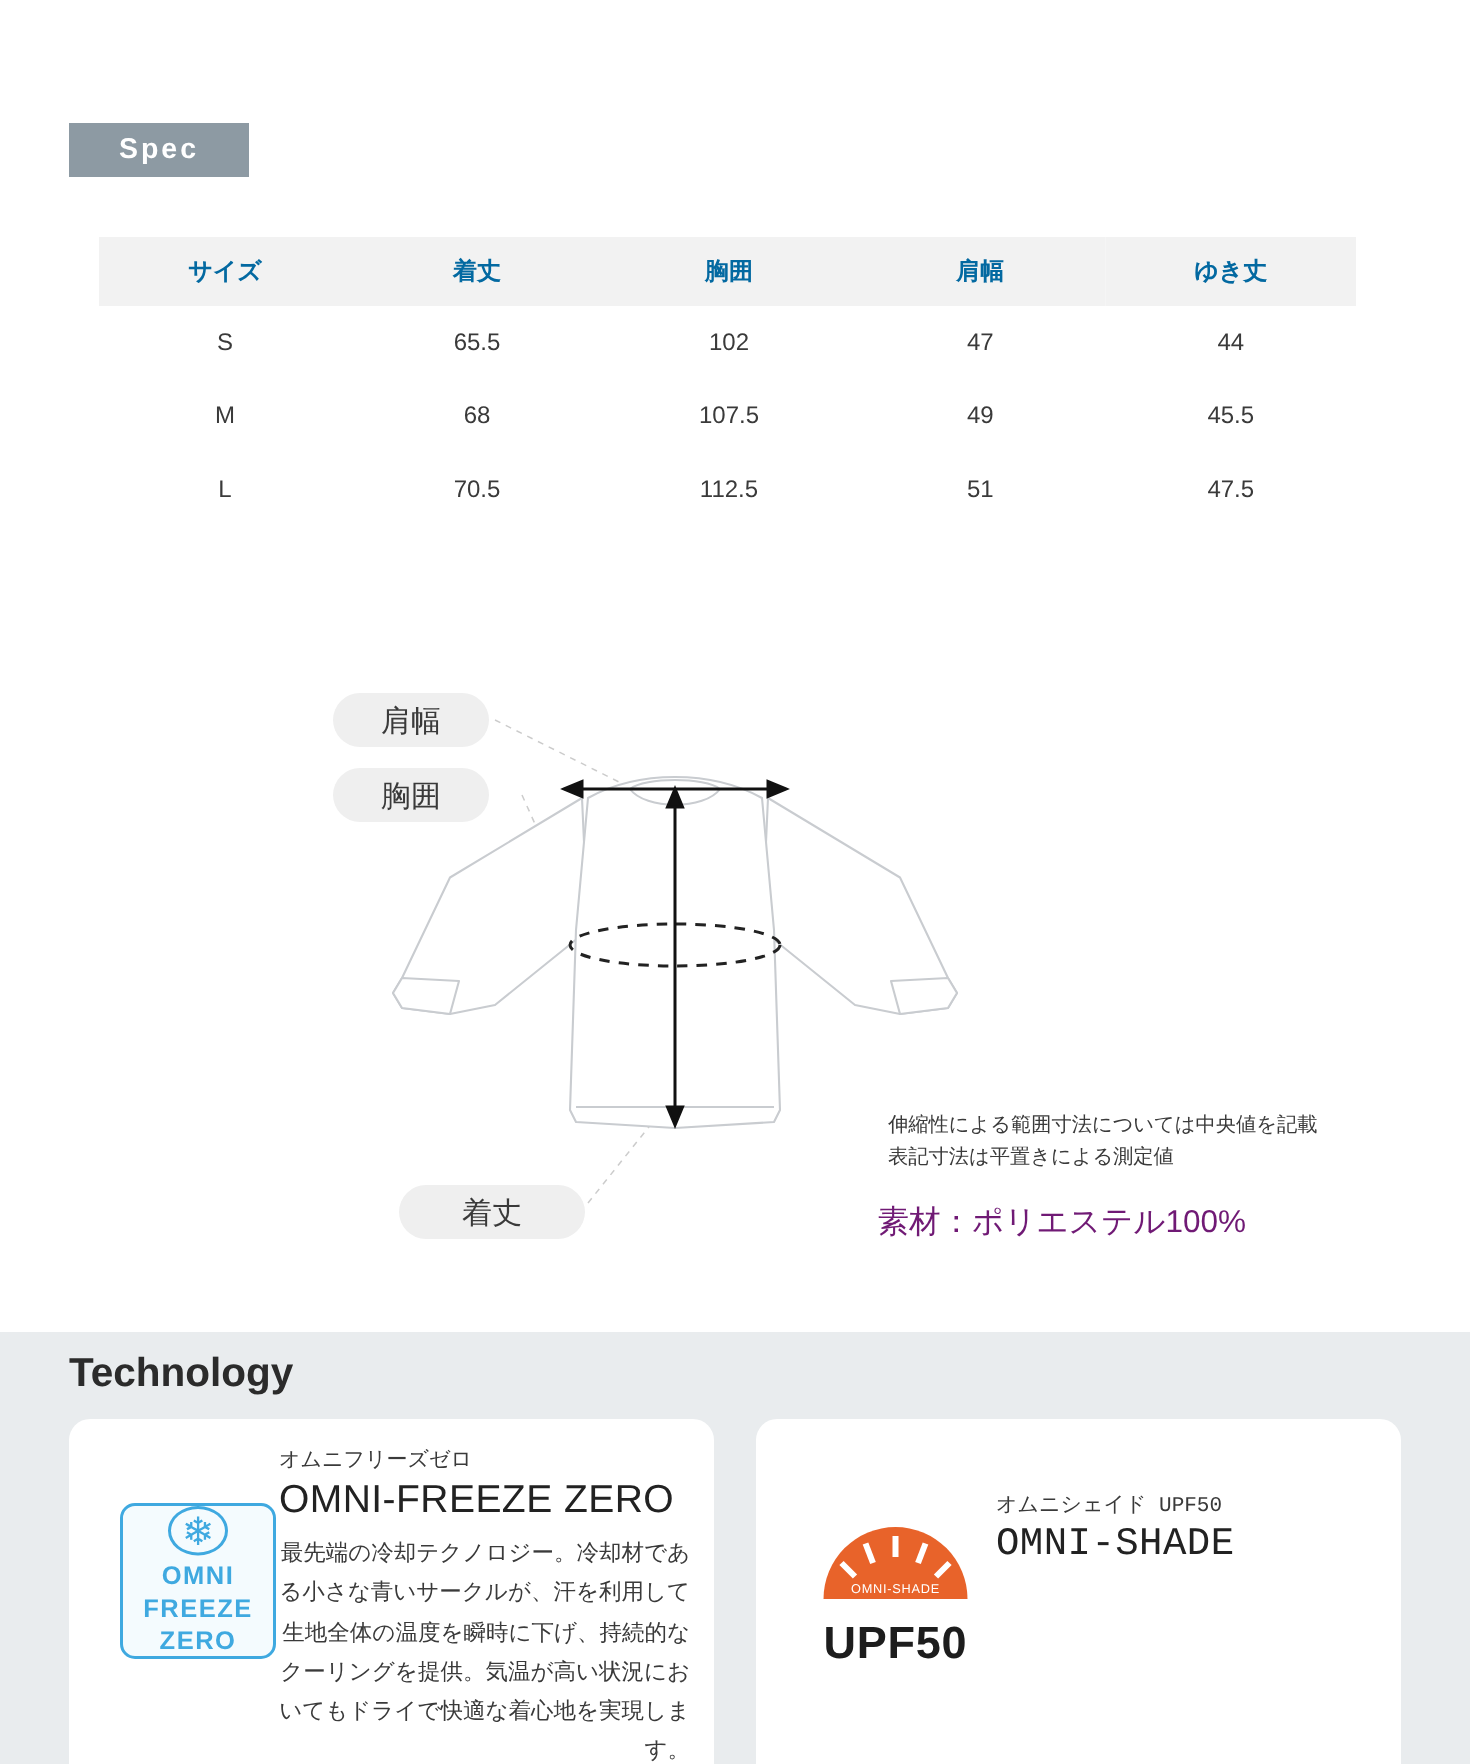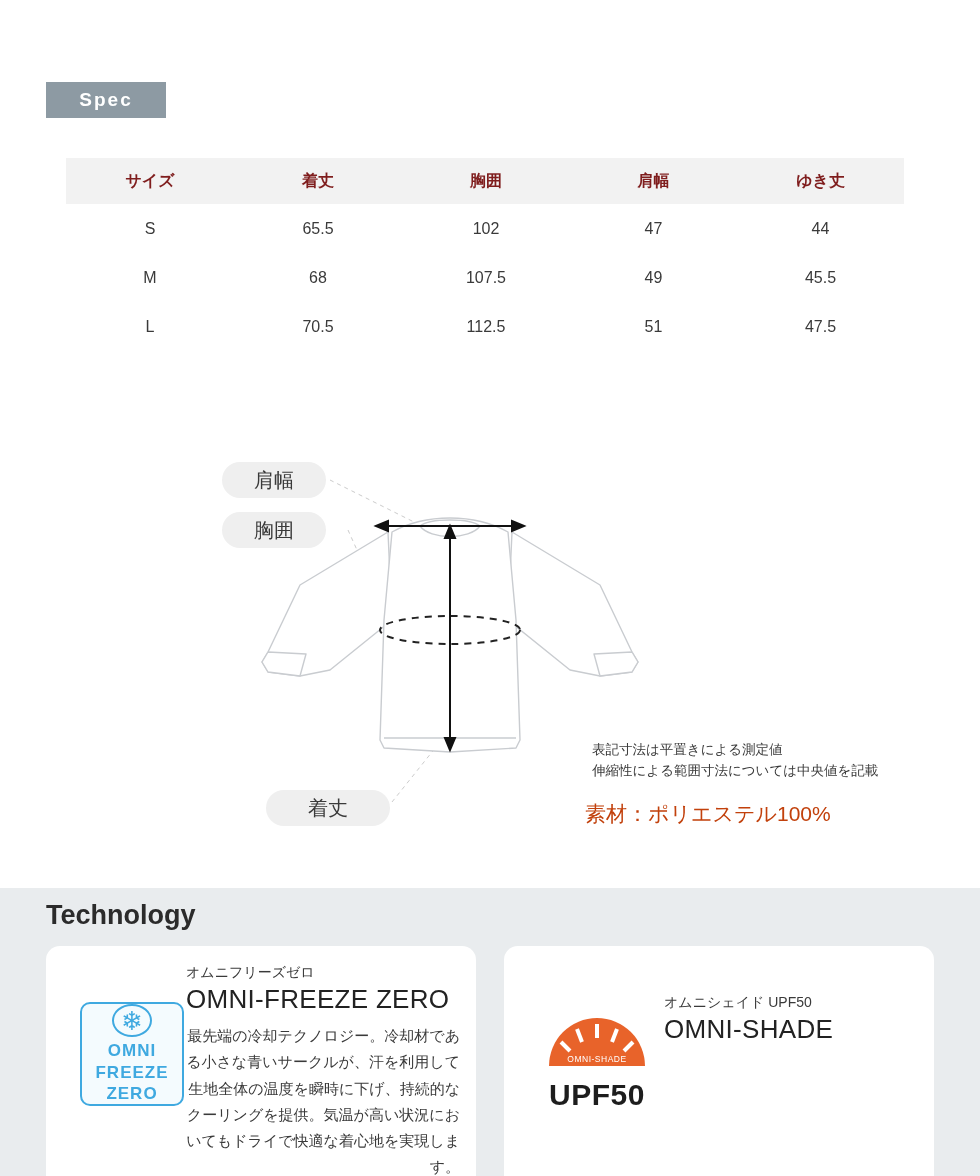--- a/index.html
+++ b/index.html
@@ -38,21 +38,21 @@
     left: 66px;
     top: 158px;
     width: 838px;
     border-collapse: collapse;
     font-size: 16px;
   }
   .size-table thead th {
     background: #f2f2f2;
     height: 46px;
     font-weight: bold;
-    color: #7f1d1d;
+    color: #0369a1;
     font-size: 16px;
   }
   .size-table tbody td {
     height: 49px;
     text-align: center;
     color: #3a3a3a;
     font-weight: normal;
     font-size: 16px;
   }
   .size-table th.c0, .size-table td.c0 { width: 168px; }
@@ -91,21 +91,21 @@
     top: 300px;
     font-size: 13.5px;
     color: #3a3a3a;
     line-height: 1.55;
   }
   .material {
     position: absolute;
     left: 585px;
     top: 360px;
     font-size: 21px;
-    color: #c2410c;
+    color: #701a75;
   }
 
   
   .tech {
     position: absolute;
     left: 0;
     top: 888px;
     width: 980px;
     height: 324px;
     background: #e9ecee;
@@ -134,21 +134,21 @@
     top: 36px;
     width: 126px;
     height: 126px;
   }
   .card-body {
     position: absolute;
     left: 140px;
     top: 18px;
     right: 16px;
   }
-  .card.right .card-body { left: 160px; top: 48px; }
+  .card.right .card-body { left: 160px; top: 48px; font-family: Liberation Mono, monospace; }
   .card-kana {
     font-size: 14px;
     color: #3a3a3a;
     margin-bottom: 2px;
   }
   .card-name {
     font-size: 26px;
     color: #222222;
     margin-bottom: 8px;
     letter-spacing: 0.3px;
@@ -298,22 +298,22 @@
     <span>肩幅</span>
   </div>
   <div class="callout kyoui">
     <span>胸囲</span>
   </div>
   <div class="callout kitake">
     <span>着丈</span>
   </div>
 
   <div class="note">
+    <div>伸縮性による範囲寸法については中央値を記載</div>
     <div>表記寸法は平置きによる測定値</div>
-    <div>伸縮性による範囲寸法については中央値を記載</div>
   </div>
 
   <div class="material">素材：ポリエステル100%</div>
 </div>
 
 <div class="tech">
   <div class="tech-title">Technology</div>
 
   <div class="card left">
     <div class="card-icon">

